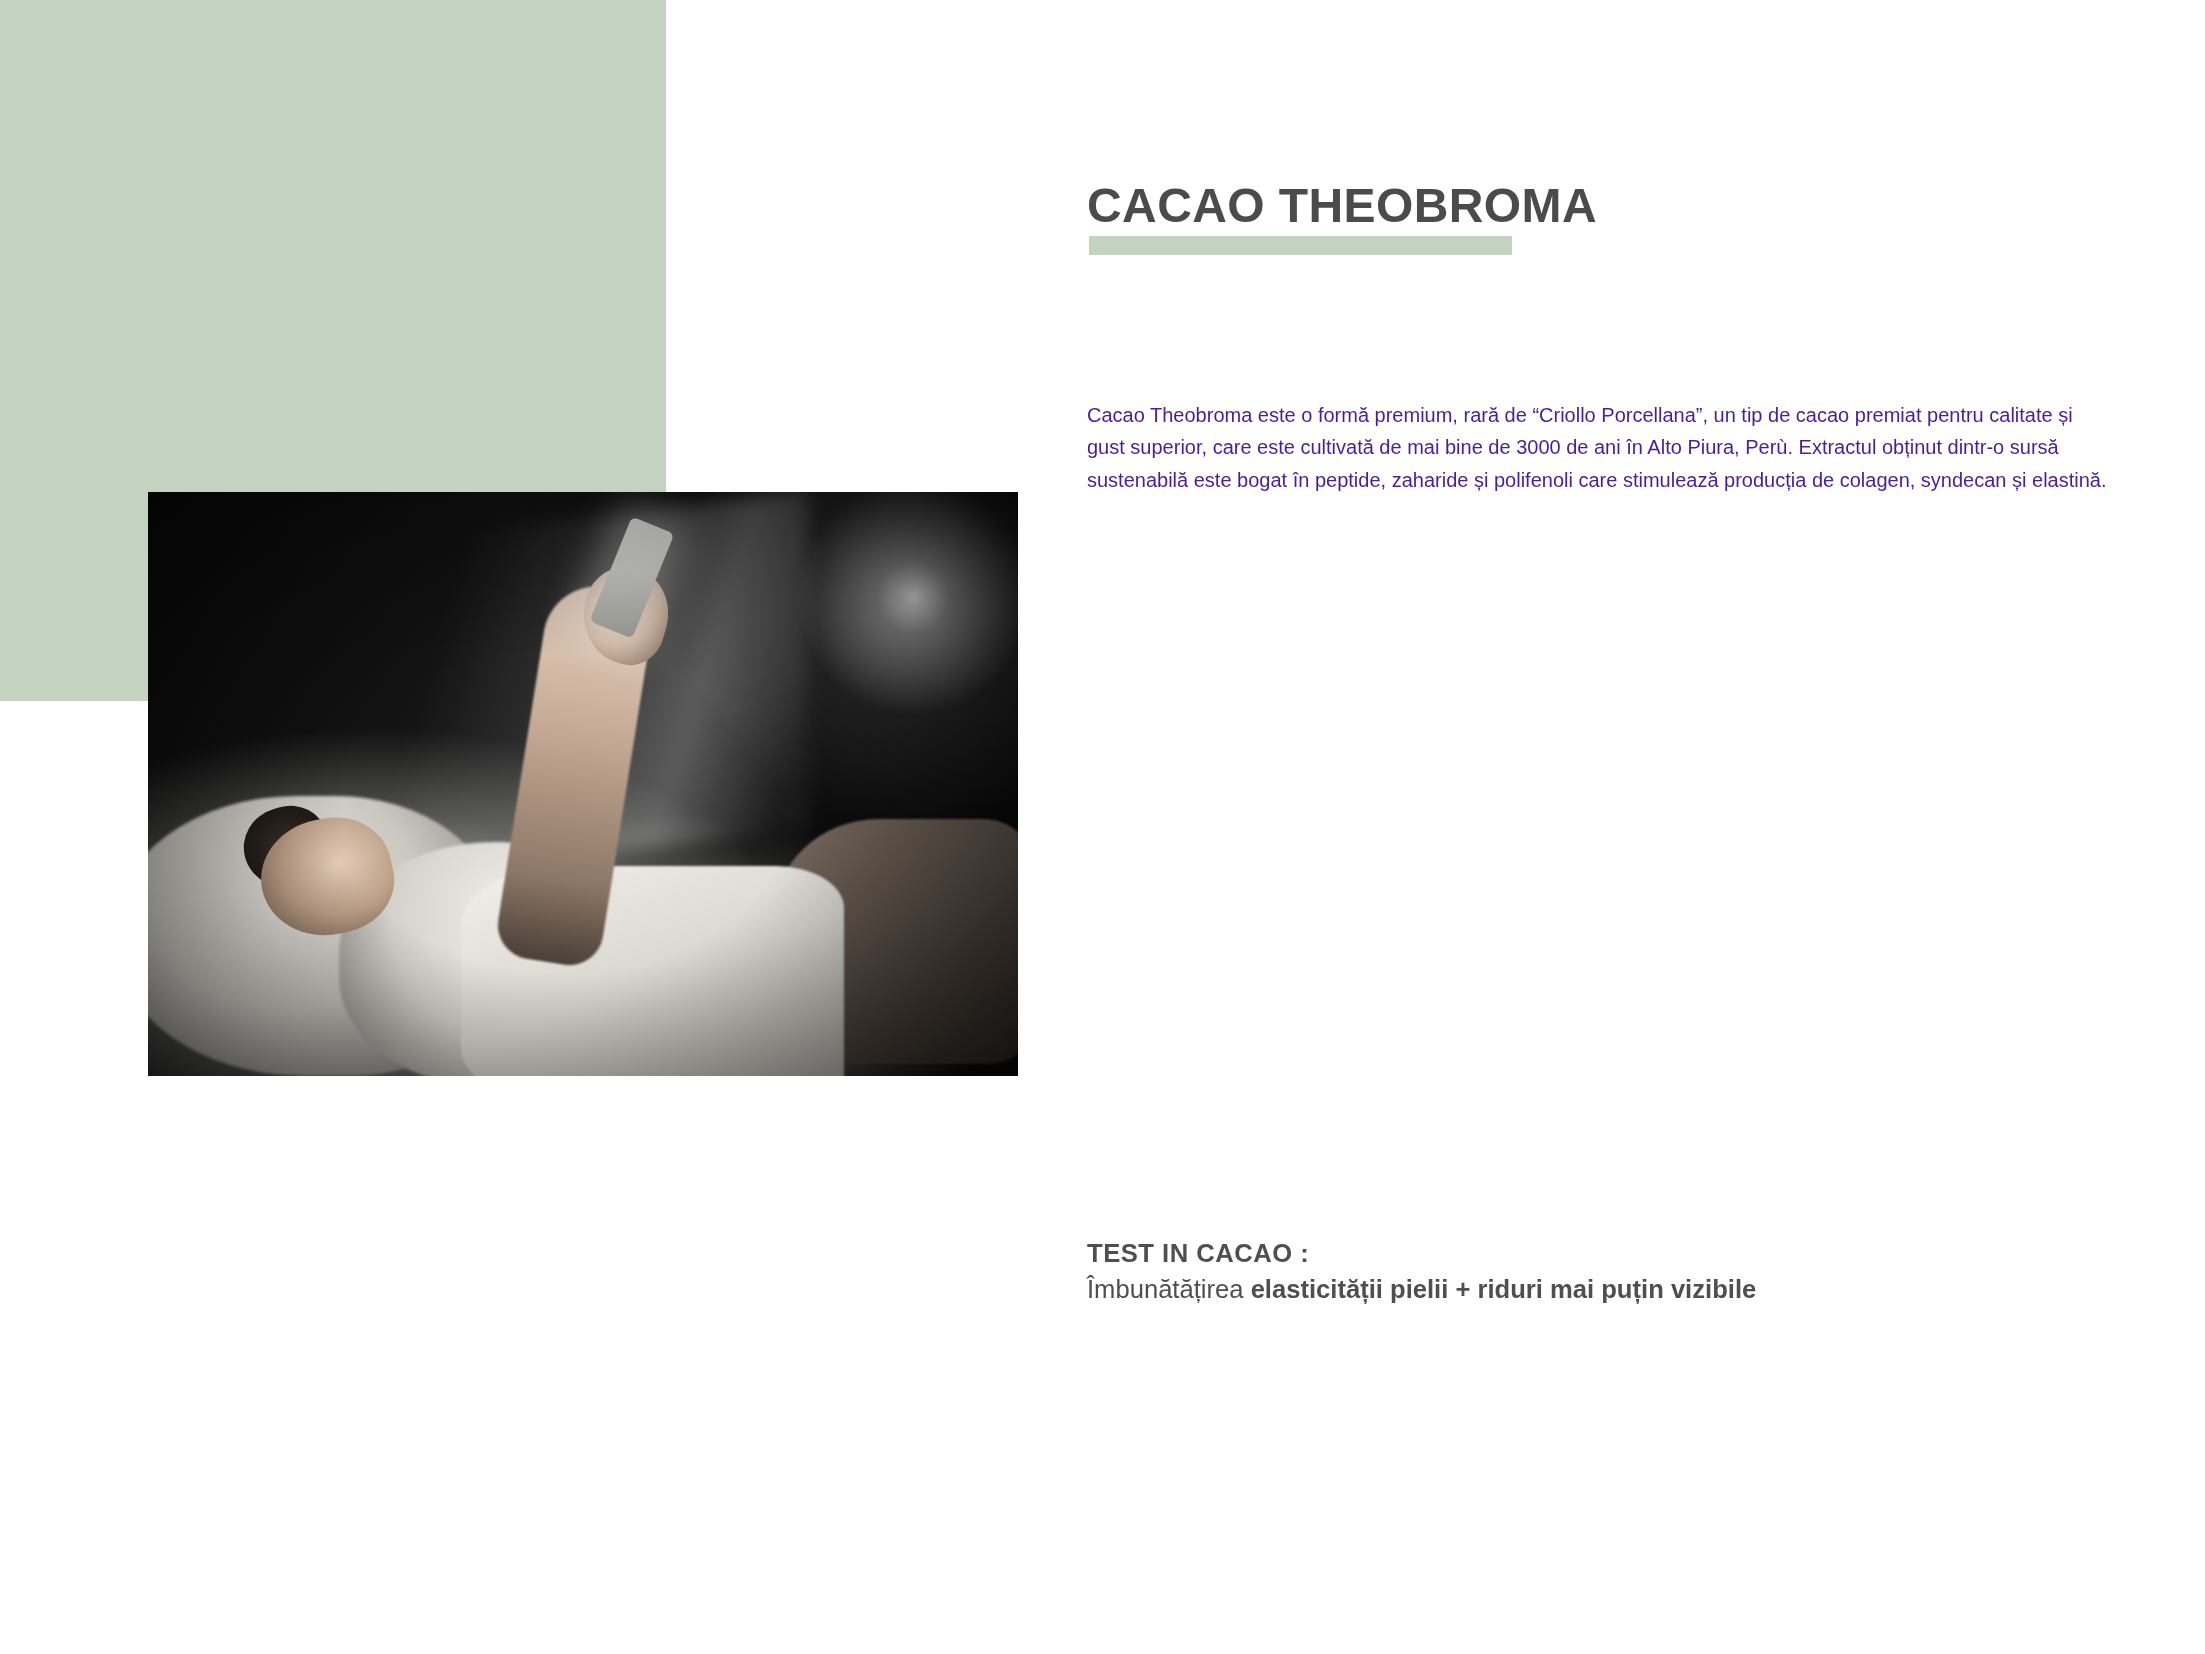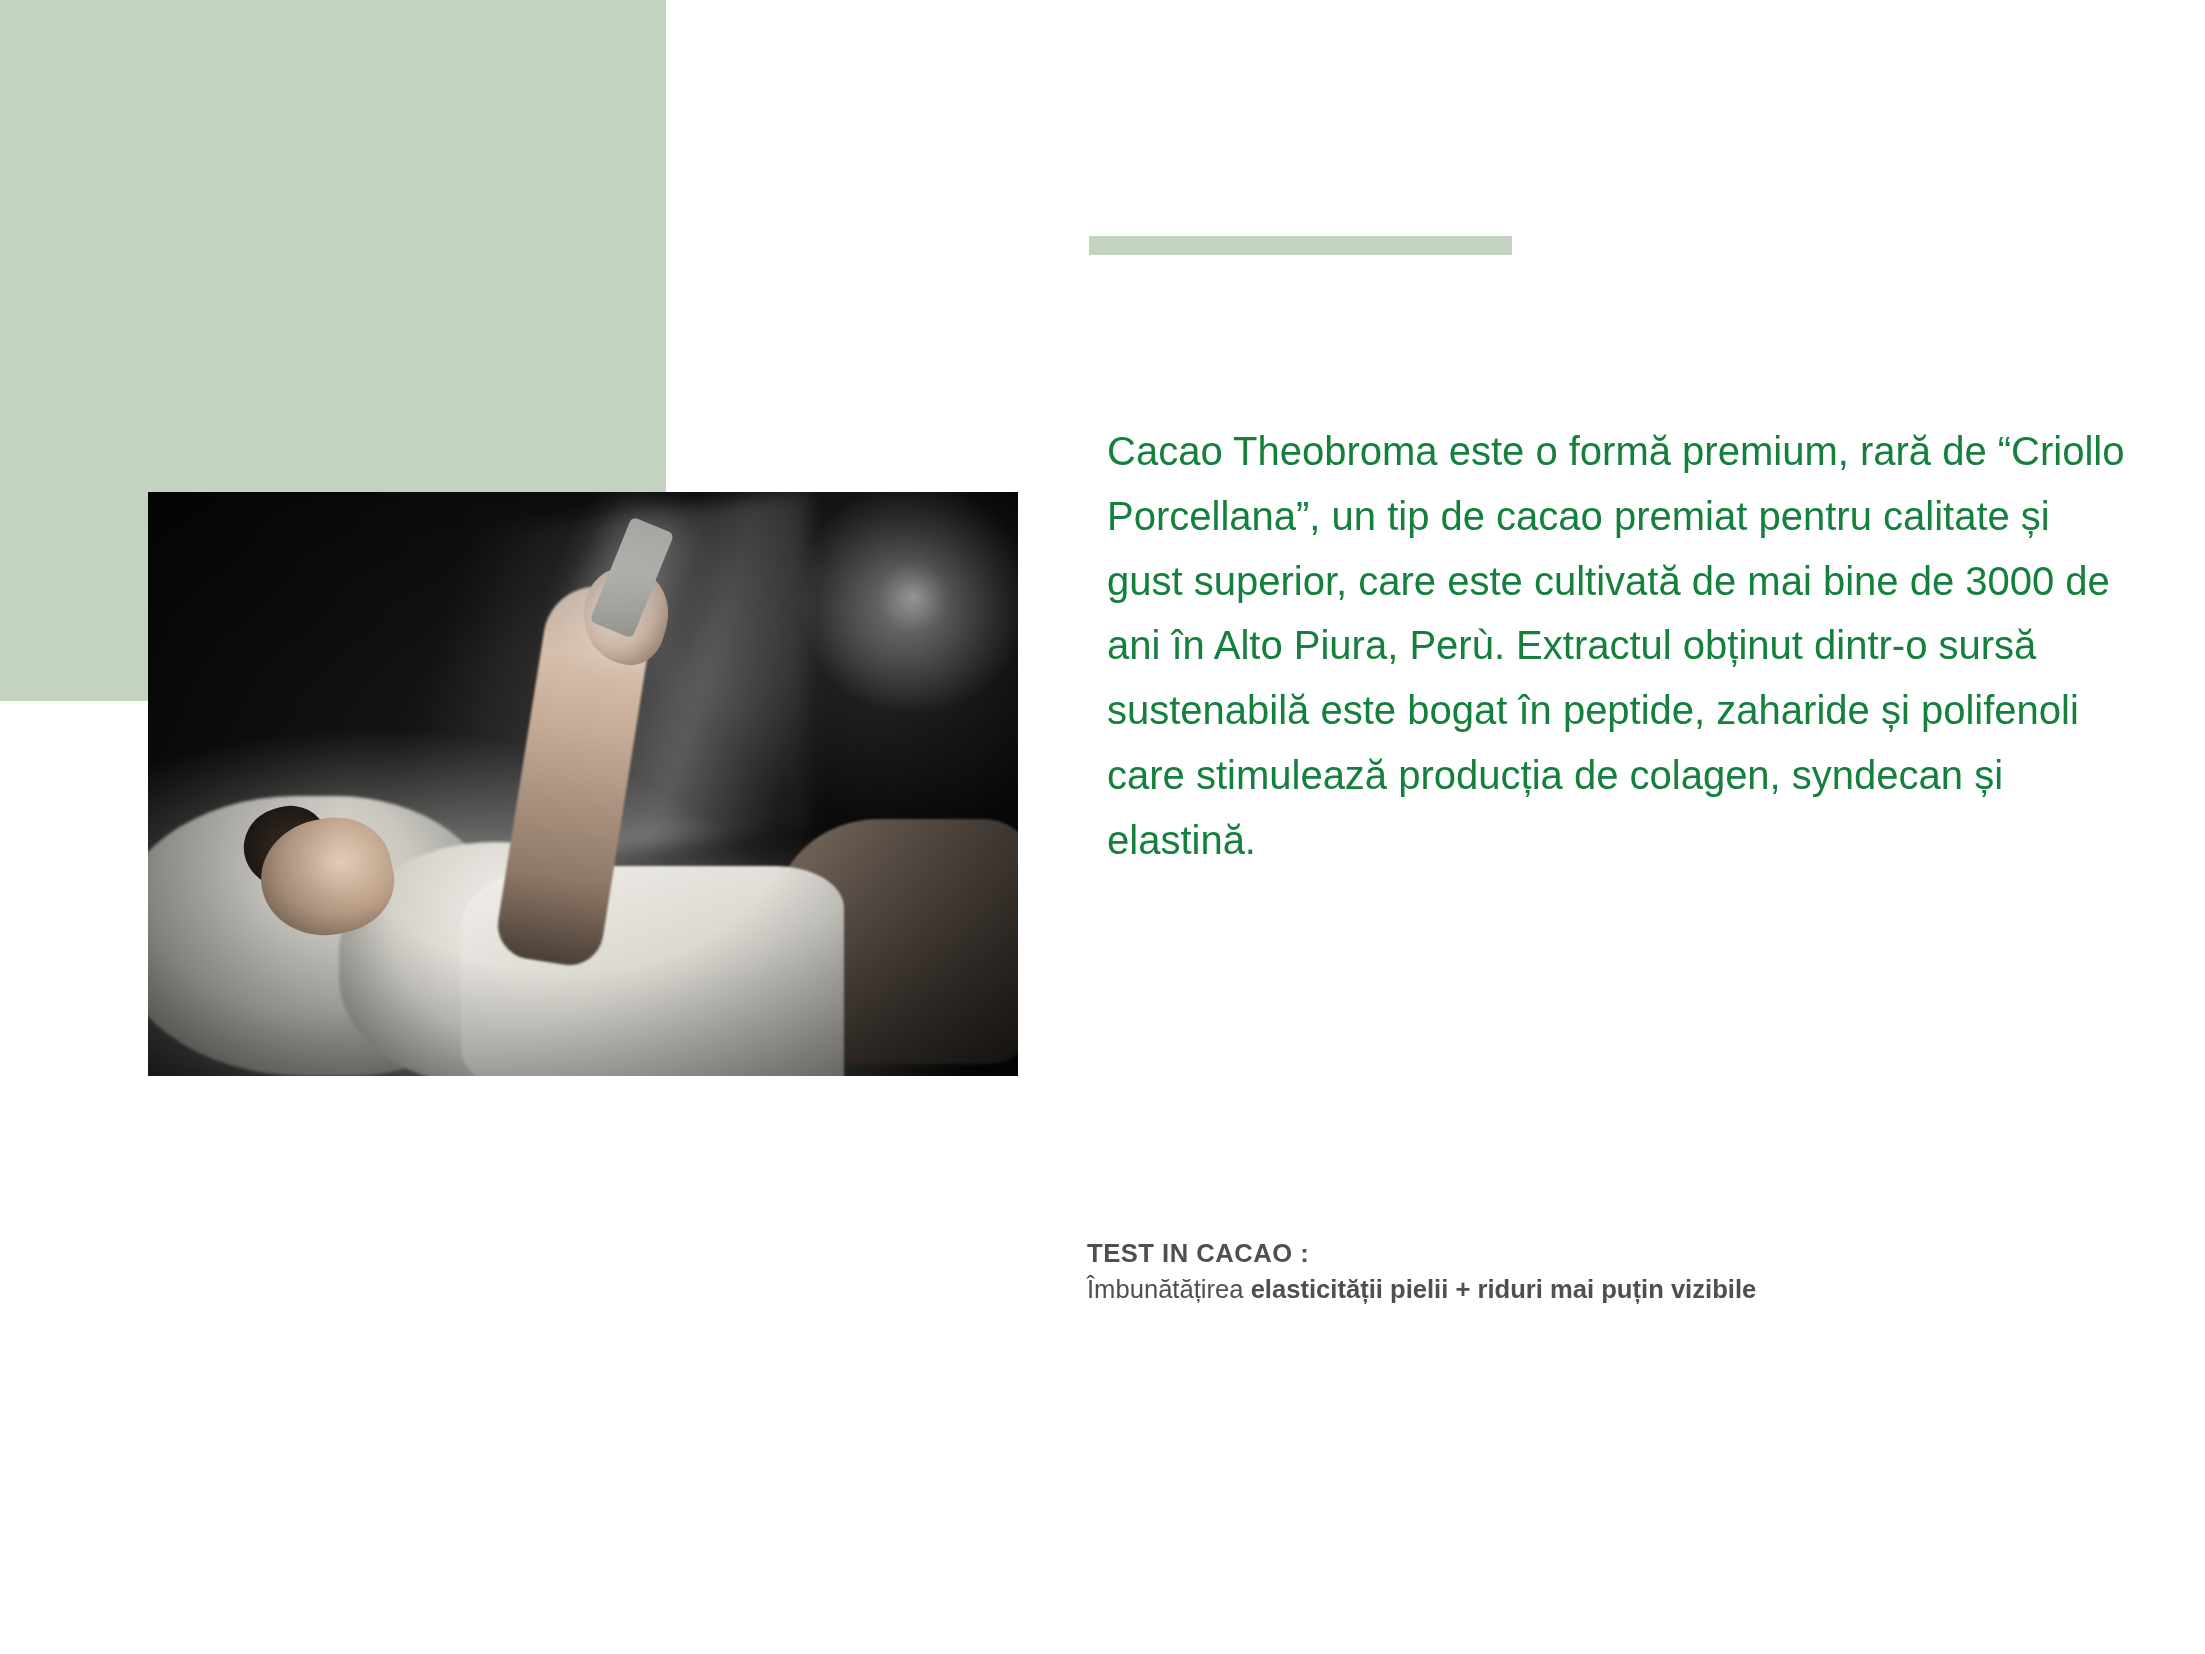--- a/index.html
+++ b/index.html
@@ -185,25 +185,24 @@
     top: 236px;
     width: 423px;
     height: 19.4px;
     background: #c3d3bf;
   }
   .body-copy {
     position: absolute;
     left: 0;
     top: 379px;
     width: 1023px;
-    font-size: 40px;
+    font-size: 20px;
     line-height: 1.62;
-    color: #15803d;
+    color: #4c1d95;
     font-weight: 400;
-    margin-left: 20px;
   }
   .block {
     position: absolute;
     left: 0;
     width: 997px;
     font-size: 25.6px;
     line-height: 1.42;
     color: #4f4f4f;
   }
   .block-invitro { top: 995px; }
@@ -230,20 +229,21 @@
     <div class="hand"></div>
     <div class="phone"></div>
     <div class="hair"></div>
     <div class="head"></div>
     <div class="vignette"></div>
   </div>
 </div>
 
 <div class="content">
 
+  <h1 class="title">CACAO THEOBROMA</h1>
   <div class="title-rule"></div>
 
   <p class="body-copy">Cacao Theobroma este o formă premium, rară de “Criollo Porcellana”, un tip de cacao premiat pentru calitate și gust superior, care este cultivată de mai bine de 3000 de ani în Alto Piura, Perù. Extractul obținut dintr-o sursă sustenabilă este bogat în peptide, zaharide și polifenoli care stimulează producția de colagen, syndecan și elastină.</p>
 
 
   <div class="block block-invivo">
     <span class="lead">TEST IN CACAO :</span><br>
     <span>Îmbunătățirea </span><b>elasticității pielii + riduri mai puțin vizibile</b>
   </div>
 

